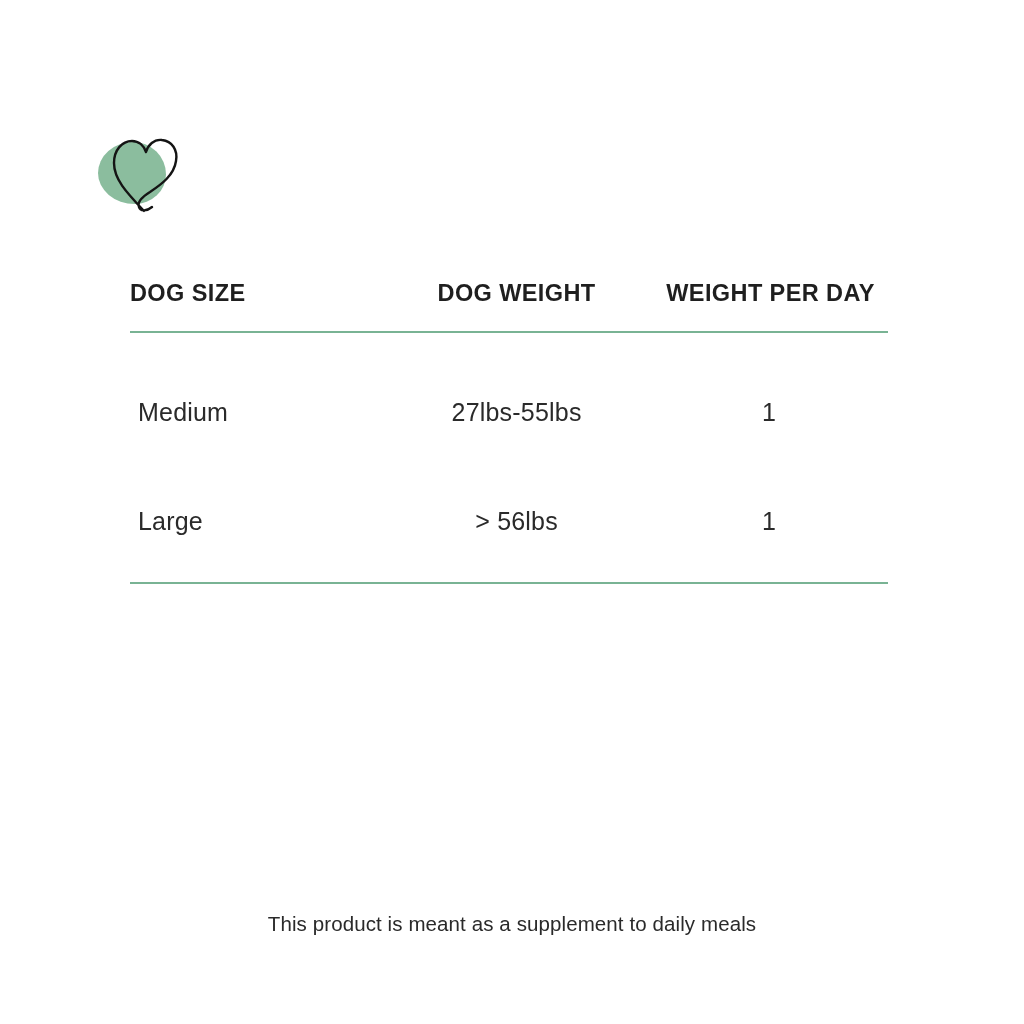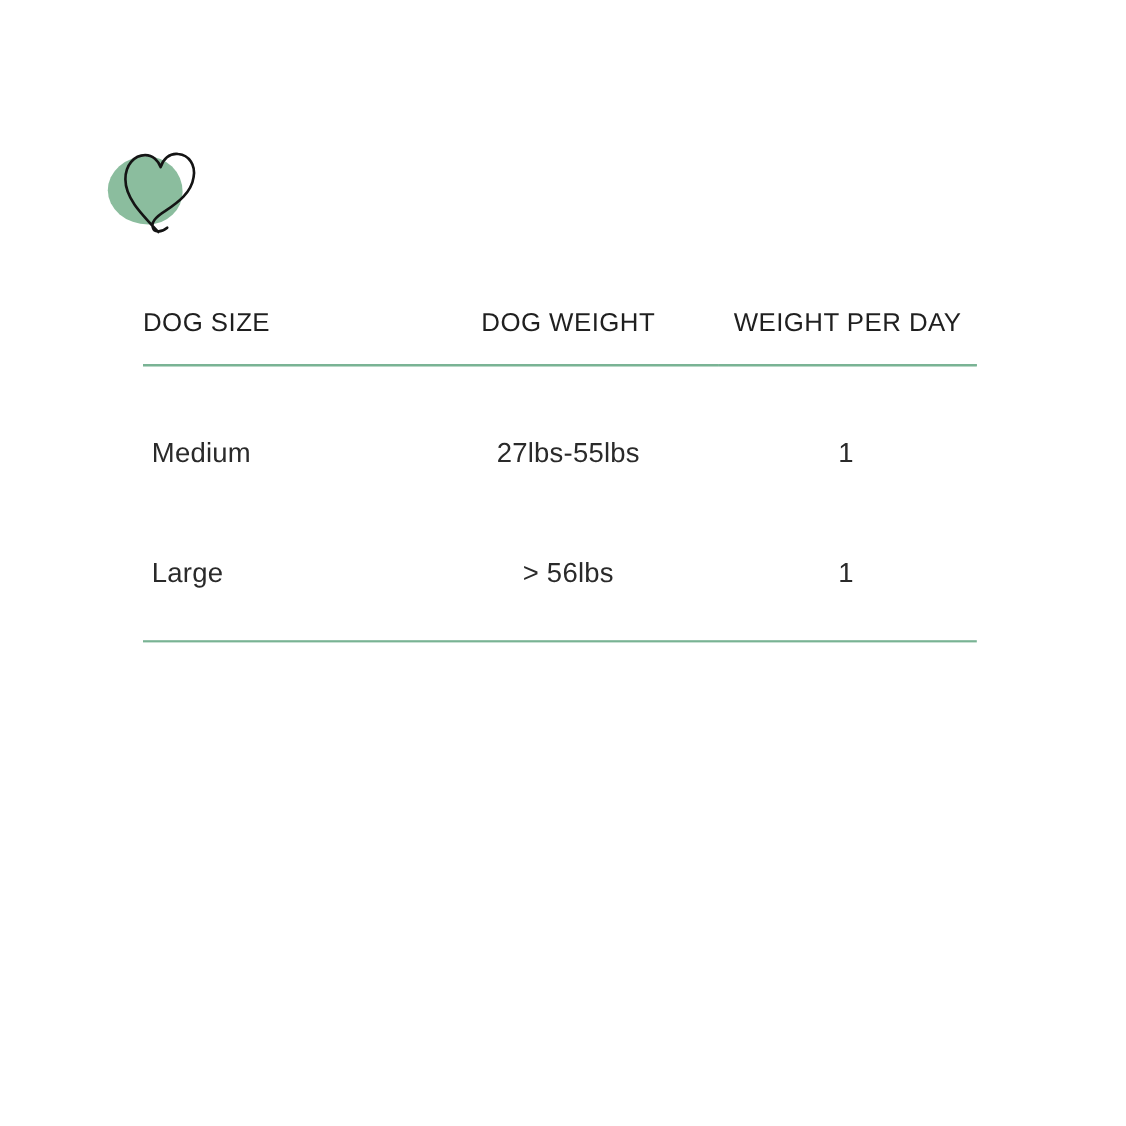--- a/index.html
+++ b/index.html
@@ -70,21 +70,21 @@
     top: 280px;
     width: 758px;
   }
   table.guidelines {
     width: 100%;
     border-collapse: collapse;
     table-layout: fixed;
   }
   table.guidelines th {
     font-size: 23.5px;
-    font-weight: normal;
+    font-weight: bold;
     color: #1f1f1f;
     letter-spacing: 0.4px;
     padding: 0 0 24px 0;
     vertical-align: bottom;
   }
   table.guidelines thead tr {
     border-bottom: 2.5px solid #79b394;
   }
   table.guidelines td {
     font-size: 25px;
@@ -153,14 +153,15 @@
         <tr>
           <td class="col-size">Large</td>
           <td class="col-weight">&gt; 56lbs</td>
           <td class="col-treats">1</td>
         </tr>
       </tbody>
     </table>
     <div class="bottom-rule"></div>
   </div>
 
+  <div class="footnote">This product is meant as a supplement to daily meals</div>
 
 </div>
 
 </body></html>

